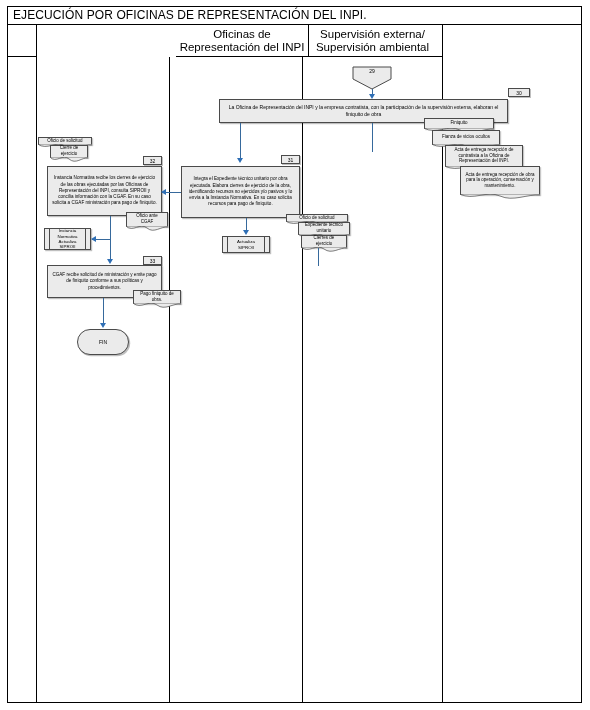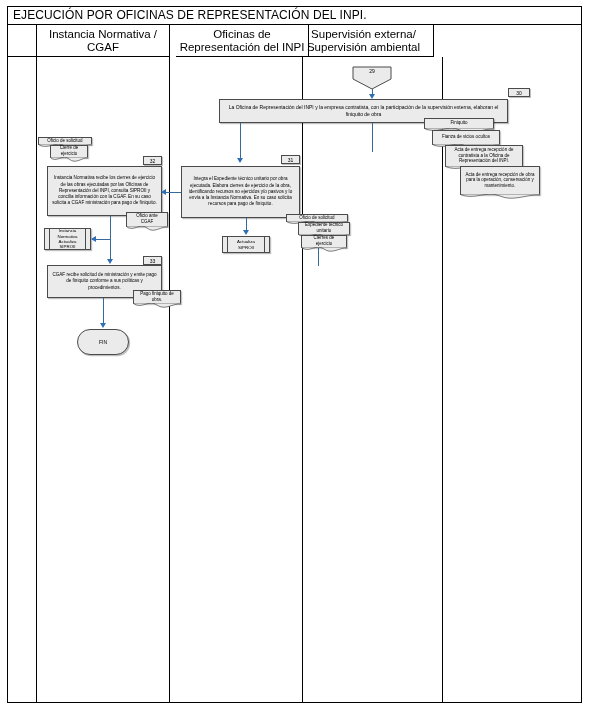--- a/index.html
+++ b/index.html
@@ -152,23 +152,22 @@
 </style>
 </head>
 <body>
 
 <div id="page">
 
   <div class="frame"></div>
   <div class="title-bar">EJECUCIÓN POR OFICINAS DE REPRESENTACIÓN DEL INPI.</div>
 
   <div class="lane-head" style="left:7px;width:30px;"></div>
-  <div class="lane-head" style="left:37px;width:133px;">Instancia Normativa / CGAF</div>
   <div class="lane-head" style="left:176px;width:133px;">Oficinas de Representación del INPI</div>
-  <div class="lane-head" style="left:294px;width:140px;">Supervisión externa/ Supervisión ambiental</div>
+  <div class="lane-head" style="left:303px;width:140px;">Supervisión externa/ Supervisión ambiental</div>
 
   <div class="lane-body" style="left:7px;width:30px;"></div>
   <div class="lane-body" style="left:37px;width:133px;"></div>
   <div class="lane-body" style="left:170px;width:133px;"></div>
   <div class="lane-body" style="left:303px;width:140px;"></div>
   <div class="lane-body no-right" style="left:443px;width:139px;"></div>
 
   <div class="pent-wrap" style="left:352px;top:66px;width:40px;height:24px;">
     <svg width="40" height="24" viewBox="0 0 40 24">
       <path d="M1,1 L39,1 L39,13 L20,23 L1,13 Z" fill="#ebebeb" stroke="#4a4a4a" stroke-width="1"></path>

